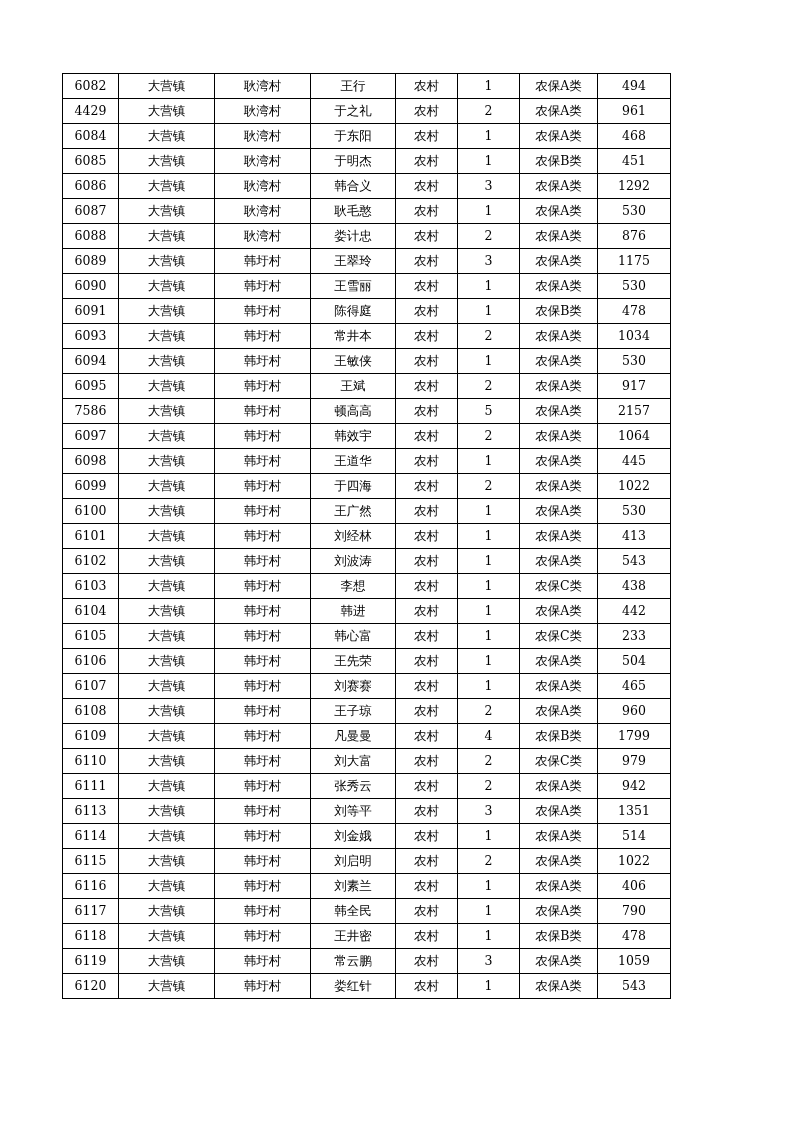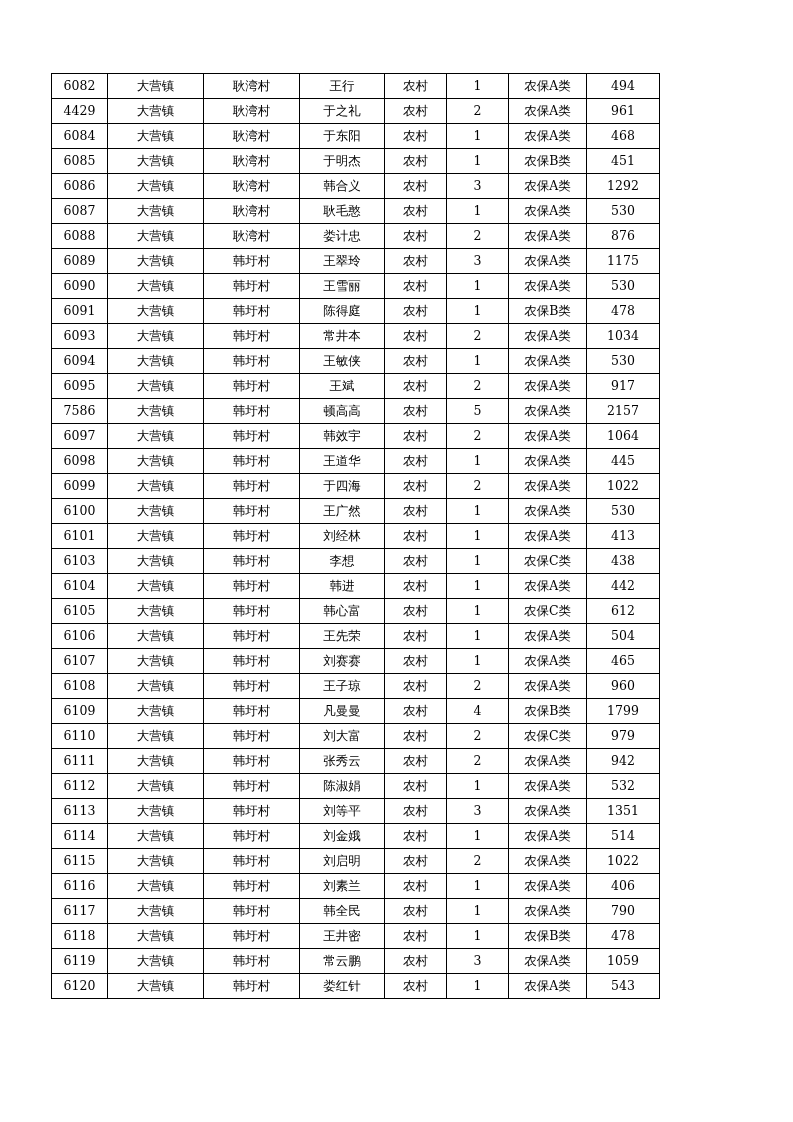--- a/index.html
+++ b/index.html
@@ -18,21 +18,21 @@
   .page {
     position: absolute;
     left: 0;
     top: 0;
     width: 793px;
     height: 1122px;
     background: #ffffff;
   }
   table.data-table {
     position: absolute;
-    left: 51px;
+    left: 62px;
     top: 73px;
     border-collapse: collapse;
     table-layout: fixed;
     width: 608px;
   }
   table.data-table td {
     border: 1px solid #000000;
     height: 24px;
     padding: 0 2px;
     text-align: center;
@@ -252,20 +252,30 @@
           <td>6101</td>
           <td>大营镇</td>
           <td>韩圩村</td>
           <td>刘经林</td>
           <td>农村</td>
           <td>1</td>
           <td>农保A类</td>
           <td>413</td>
         </tr>
         <tr>
+          <td>6102</td>
+          <td>大营镇</td>
+          <td>韩圩村</td>
+          <td>刘波涛</td>
+          <td>农村</td>
+          <td>1</td>
+          <td>农保A类</td>
+          <td>543</td>
+        </tr>
+        <tr>
           <td>6103</td>
           <td>大营镇</td>
           <td>韩圩村</td>
           <td>李想</td>
           <td>农村</td>
           <td>1</td>
           <td>农保C类</td>
           <td>438</td>
         </tr>
         <tr>
@@ -279,21 +289,21 @@
           <td>442</td>
         </tr>
         <tr>
           <td>6105</td>
           <td>大营镇</td>
           <td>韩圩村</td>
           <td>韩心富</td>
           <td>农村</td>
           <td>1</td>
           <td>农保C类</td>
-          <td>612</td>
+          <td>233</td>
         </tr>
         <tr>
           <td>6106</td>
           <td>大营镇</td>
           <td>韩圩村</td>
           <td>王先荣</td>
           <td>农村</td>
           <td>1</td>
           <td>农保A类</td>
           <td>504</td>
@@ -340,30 +350,20 @@
         </tr>
         <tr>
           <td>6111</td>
           <td>大营镇</td>
           <td>韩圩村</td>
           <td>张秀云</td>
           <td>农村</td>
           <td>2</td>
           <td>农保A类</td>
           <td>942</td>
-        </tr>
-        <tr>
-          <td>6112</td>
-          <td>大营镇</td>
-          <td>韩圩村</td>
-          <td>陈淑娟</td>
-          <td>农村</td>
-          <td>1</td>
-          <td>农保A类</td>
-          <td>532</td>
         </tr>
         <tr>
           <td>6113</td>
           <td>大营镇</td>
           <td>韩圩村</td>
           <td>刘等平</td>
           <td>农村</td>
           <td>3</td>
           <td>农保A类</td>
           <td>1351</td>

